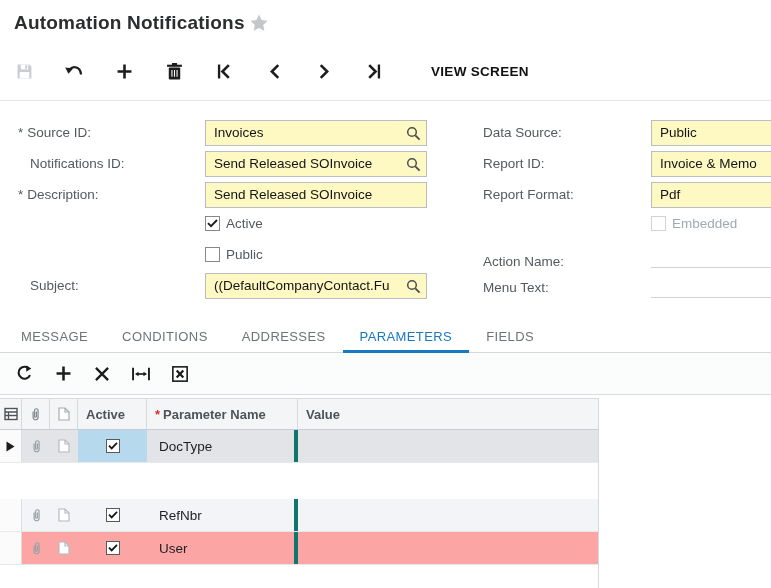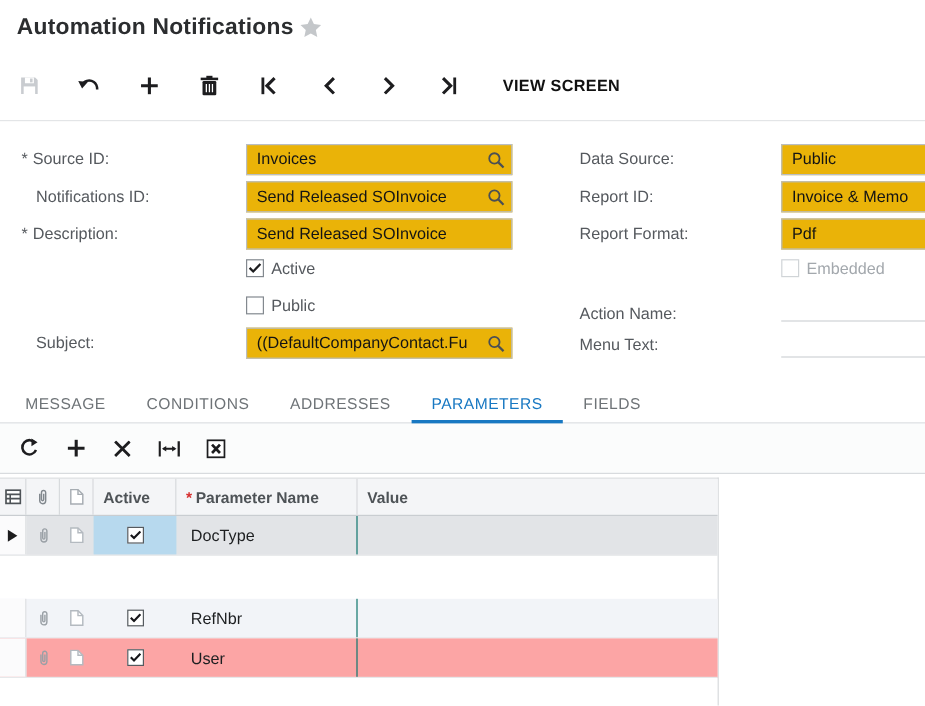--- a/index.html
+++ b/index.html
@@ -13,30 +13,30 @@
   }
   
   .title-bar { position:absolute; left:14px; top:8px; height:30px; display:flex; align-items:center; gap:4px; }
   .page-title { font-size:19px; font-weight:700; color:#2b2d2f; letter-spacing:.2px; }
   .star { width:20px; height:20px; }
 
   
   .main-toolbar { position:absolute; left:0; top:52px; width:771px; height:38px; display:flex; align-items:center; padding-left:11px; }
   .tb-btn { width:26px; height:26px; display:flex; align-items:center; justify-content:center; margin-right:24px; cursor:pointer; }
   .tb-btn svg { display:block; }
-  .view-screen-btn { margin-left:0; font-size:13.5px; font-weight:600; color:#111; letter-spacing:.3px; padding:6px 8px; cursor:pointer; }
+  .view-screen-btn { margin-left:12px; font-size:13.5px; font-weight:600; color:#111; letter-spacing:.3px; padding:6px 8px; cursor:pointer; }
 
   
   .form-panel { position:absolute; left:0; top:100px; width:771px; height:222px; border-top:1px solid #e3e5e7; background:#fff; }
   .f-label { position:absolute; height:26px; line-height:26px; font-size:13.5px; color:#55595e; white-space:nowrap; }
   .f-label .req { color:#55595e; margin-right:4px; font-weight:400; }
   .lbl-left { left:18px; width:182px; }
   .lbl-left.noreq { left:30px; width:170px; }
   .lbl-right { left:483px; width:160px; }
-  .f-field { position:absolute; height:26px; border:1px solid #b9bec4; background:#eab308; font-size:13.5px; color:#141414;
+  .f-field { position:absolute; height:26px; border:1px solid #b9bec4; background:#fef9c3; font-size:13.5px; color:#141414;
              line-height:24px; padding:0 24px 0 8px; white-space:nowrap; overflow:hidden; }
   .f-field.no-lookup { padding-right:8px; }
   .fld-left { left:205px; width:222px; }
   .fld-right { left:651px; width:141px; }
   .lookup { position:absolute; right:5px; top:5px; width:15px; height:15px; cursor:pointer; }
   .f-underline { position:absolute; left:651px; width:141px; height:22px; border-bottom:1px solid #cfd3d6; }
   .chk-row { position:absolute; display:flex; align-items:center; gap:6px; cursor:pointer; }
   .chk-box { width:15px; height:15px; border:1px solid #83898f; background:#fff; display:flex; align-items:center; justify-content:center; }
   .chk-box svg { display:block; }
   .chk-label { font-size:13.5px; color:#55595e; }
@@ -59,21 +59,21 @@
   .g-head .g-cell { border-right:1px solid #d7dadd; }
   .g-body-row { height:33px; border-bottom:1px solid #e6e8ea; background:#fca5a5; }
   .g-body-row:last-child { border-bottom:1px solid #d7dadd; }
   .g-body-row.alt { background:#f2f4f8;margin-top:36px; }
   .g-body-row.selected { background:#e2e4e7; }
   .g-cell { height:100%; display:flex; align-items:center; justify-content:center; overflow:hidden; }
   .g-cell.txt { justify-content:flex-start; padding-left:12px; color:#1d1f21; }
   .g-cell.head-txt { justify-content:flex-start; padding-left:8px; white-space:nowrap; }
   .g-body-row .g-cell.marker { background:#fbfbfc; border-right:1px solid #dcdfe2; }
   .g-cell.active-cell.focused { background:#b7d9ee; }
-  .g-body-row .g-cell.vline { border-right:1px solid #0f766e; }
+  .g-body-row .g-cell.vline { border-right:4px solid #0f766e; }
   .head-req { color:#d62f2f; margin-right:3px; font-weight:700; }
 </style>
 </head>
 <body>
 
 <div class="title-bar">
   <span class="page-title">Automation Notifications</span>
   <svg class="star" viewBox="0 0 20 20">
     <path d="M10 1.5l2.6 5.6 6 .7-4.4 4.1 1.2 5.9L10 14.9 4.6 17.8l1.2-5.9L1.4 7.8l6-.7z" fill="#c4c7ca"></path>
   </svg>

